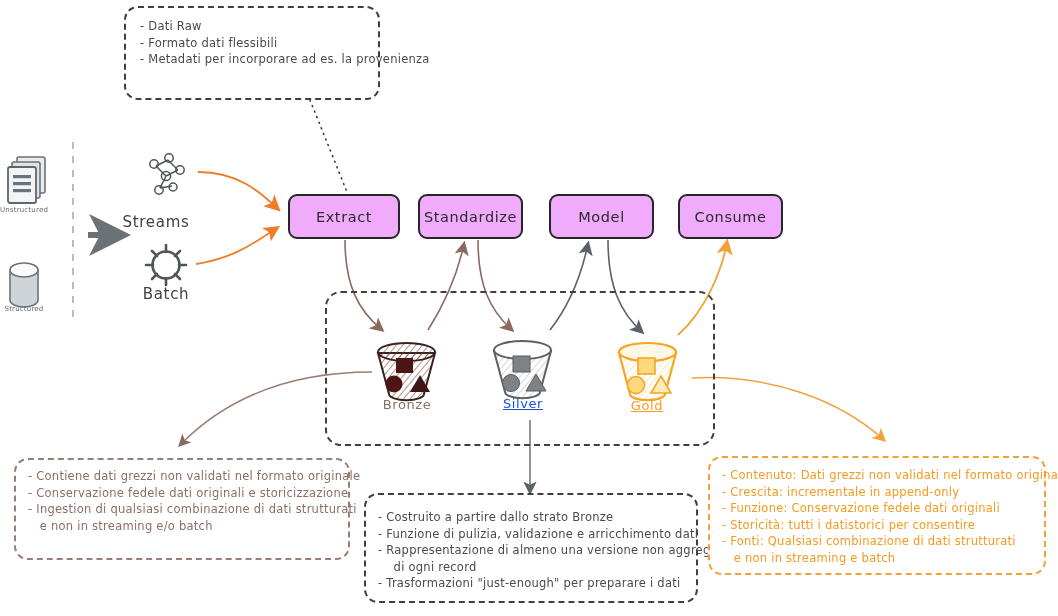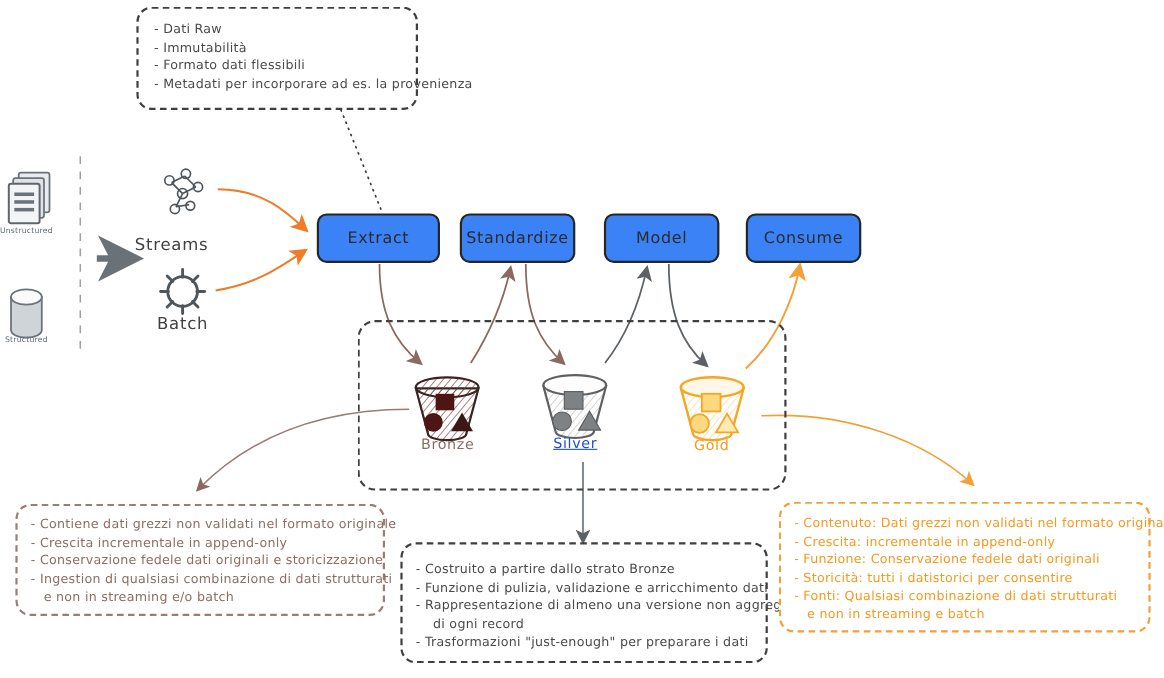--- a/index.html
+++ b/index.html
@@ -24,21 +24,21 @@
   .note li{
     font-size:11.5px;line-height:16.5px;white-space:pre;
     color:#4a4a4a;letter-spacing:.25px;
   }
   .note.bronze li{color:#8d6e64;}
   .note.gold li{color:#f59a21;}
 
   
   .stage{
     position:absolute;box-sizing:border-box;
-    border:2px solid #262626;border-radius:9px;background:#3b82f6;
+    border:2px solid #262626;border-radius:9px;background:#f0abfc;
     display:flex;align-items:center;justify-content:center;
     font-size:14.5px;color:#2b2b2b;letter-spacing:.6px;
   }
 
   
   .medallion-zone{
     position:absolute;box-sizing:border-box;
     border:2px dashed #3f3f3f;border-radius:16px;background:transparent;
   }
 
@@ -50,21 +50,21 @@
   .biglabel{
     position:absolute;font-size:15px;color:#414141;
     letter-spacing:.7px;text-align:center;width:110px;
   }
   .medlabel{
     position:absolute;font-size:13px;letter-spacing:.6px;
     text-align:center;width:110px;
   }
   .medlabel.bronze{color:#8d6e64;}
   .medlabel.silver{color:#1d4ed8;text-decoration:underline;}
-  .medlabel.gold{color:#f59a21;}
+  .medlabel.gold{color:#f59a21;text-decoration:underline;}
 </style>
 </head>
 <body>
 
 <div id="canvas">
 
   <svg class="layer" viewBox="0 0 1058 616">
     <defs>
       <marker id="ah-orange" markerWidth="9" markerHeight="9" refX="7" refY="4.5" orient="auto">
         <path d="M0,0 L9,4.5 L0,9 L2.2,4.5 Z" fill="#ef7c26"></path>
@@ -191,21 +191,20 @@
       <ellipse cx="647.5" cy="352" rx="28.5" ry="9" fill="#fff8e8" stroke="#f5a623" stroke-width="2.2"></ellipse>
       <rect x="638" y="358" width="17" height="16" fill="#fcd97f" stroke="#f5a623" stroke-width="1.6"></rect>
       <circle cx="636" cy="385" r="8.5" fill="#fcd97f" stroke="#f5a623" stroke-width="1.6"></circle>
       <path d="M661,376 L671,393 L651,393 Z" fill="#fdeab4" stroke="#f5a623" stroke-width="1.6"></path>
     </g>
   </svg>
 
   <div class="note" style="left:124px;top:6px;width:256px;height:94px;">
     <ul>
       <li>- Dati Raw</li>
-      <li>- Immutabilità</li>
       <li>- Formato dati flessibili</li>
       <li>- Metadati per incorporare ad es. la provenienza</li>
     </ul>
   </div>
 
   <div class="srclabel" style="left:-12px;top:206px;">Unstructured</div>
   <div class="srclabel" style="left:-12px;top:305px;">Structured</div>
 
   <div class="biglabel" style="left:101px;top:193px;margin-top:20px;">Streams</div>
   <div class="biglabel" style="left:111px;top:285px;">Batch</div>
@@ -225,21 +224,20 @@
 
   <div class="medallion-zone" style="left:325px;top:291px;width:390px;height:155px;"></div>
 
   <div class="medlabel bronze" style="left:352px;top:397px;">Bronze</div>
   <div class="medlabel silver" style="left:468px;top:396px;">Silver</div>
   <div class="medlabel gold" style="left:592px;top:398px;">Gold</div>
 
   <div class="note bronze" style="left:14px;top:458px;width:336px;height:102px;padding:8px 12px;">
     <ul>
       <li>- Contiene dati grezzi non validati nel formato originale</li>
-      <li>- Crescita incrementale in append-only</li>
       <li>- Conservazione fedele dati originali e storicizzazione</li>
       <li>- Ingestion di qualsiasi combinazione di dati strutturati</li>
       <li>   e non in streaming e/o batch</li>
     </ul>
   </div>
 
   <div class="note" style="left:364px;top:493px;width:334px;height:110px;padding:14px 12px;">
     <ul>
       <li>- Costruito a partire dallo strato Bronze</li>
       <li>- Funzione di pulizia, validazione e arricchimento dati</li>

